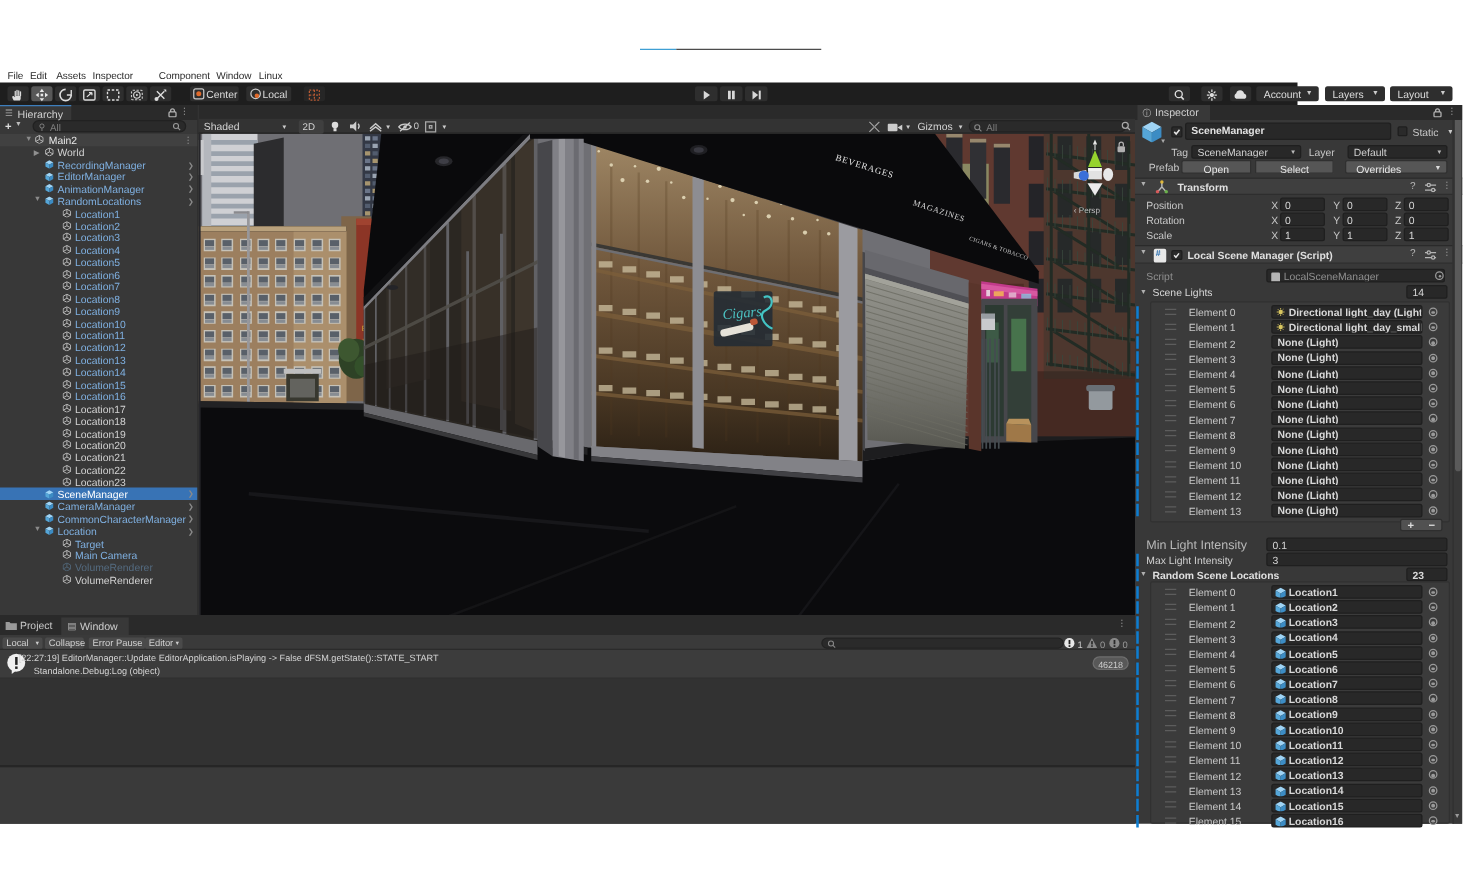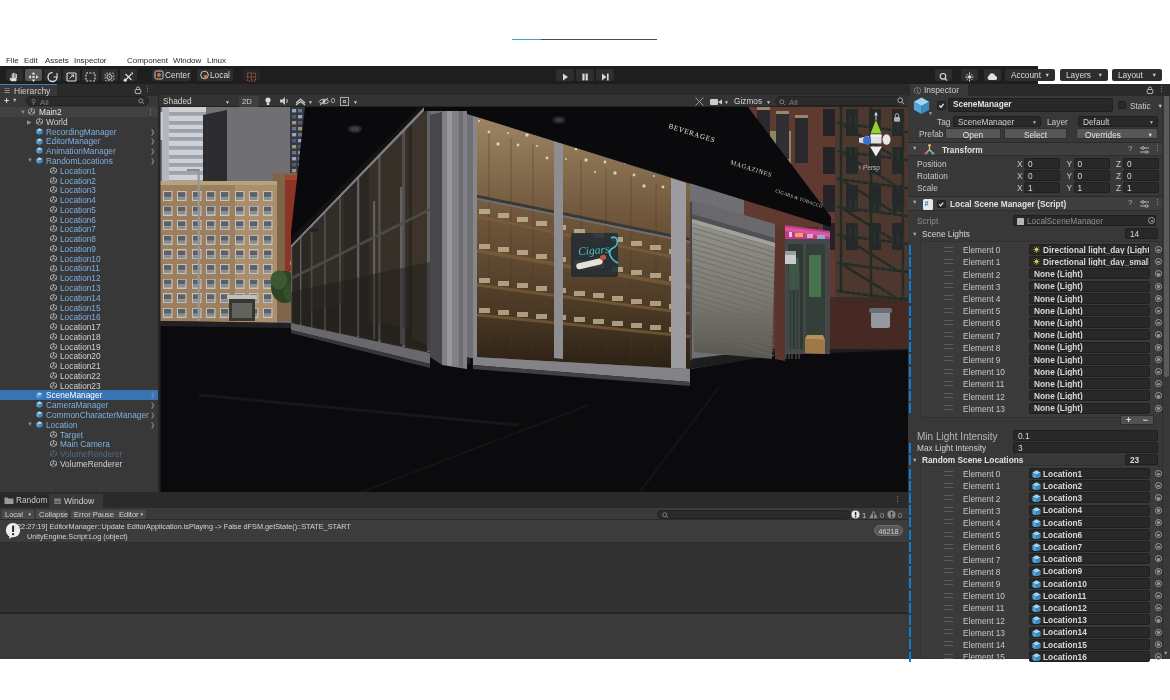--- a/index.html
+++ b/index.html
@@ -23,21 +23,21 @@
 .hrow .lbl{position:absolute;top:0.2px;}
 .cube{position:absolute;top:1.3px;width:7px;height:7px;}
 .exp{position:absolute;color:#909090;font-size:6px;top:1.5px;}
 .carr{position:absolute;right:3px;top:2px;color:#8a8a8a;font-size:5.8px;}
 
 #scenepanel{position:absolute;left:159px;top:84px;width:749px;height:408px;background:#2a2a2a;}
 
 #insp{position:absolute;left:908px;top:84px;width:262px;height:575px;background:#383838;}
 .irow{position:absolute;font-size:8.3px;color:#c8c8c8;white-space:nowrap;}
 .ifield{position:absolute;background:#282828;border:1px solid #1f1f1f;border-radius:2px;color:#d8d8d8;font-size:8.3px;line-height:9px;white-space:nowrap;overflow:hidden;}
-.elrow{position:absolute;left:16px;width:240px;height:12.2px;}
+.elrow{position:absolute;left:4px;width:240px;height:12.2px;}
 .elrow .ifield{left:105px;right:14px;top:0.6px;height:11px;}
 .elrow .elabel{position:absolute;left:39px;top:1.8px;font-size:8.3px;color:#c8c8c8;}
 .elrow .handle{position:absolute;left:20px;top:3px;width:9px;height:5px;border-top:1.5px solid #5d5d5d;border-bottom:1.5px solid #5d5d5d;}
 .ovr{position:absolute;left:0.5px;width:2px;background:#0d7ed2;}
 
 #console{position:absolute;left:0;top:492px;width:908px;height:167px;background:#323232;}
 .cbtn{position:absolute;top:1.5px;height:9.5px;background:#4a4a4a;color:#d0d0d0;font-size:7.5px;border-radius:1.5px;}
 </style>
 </head>
 <body>
@@ -1744,21 +1744,21 @@
     <div class="abs" style="left:254px;top:0;width:8px;height:575px;background:#383838;border-left:1px solid #2f2f2f;"></div>
     <div class="abs" style="left:255.5px;top:3px;width:5px;height:290px;background:#5a5a5a;border-radius:2.5px;"></div>
     <span class="abs" style="left:255px;top:566px;color:#999;font-size:5.5px;">▼</span>
   </div>
 
   <div class="tabbar" style="left:0;top:492px;width:908px;height:15.5px;">
     <div class="abs" style="left:2px;top:3px;color:#c9c9c9;font-size:8.3px;">
       <svg style="position:absolute;left:2px;top:1px;" width="10" height="9" viewBox="0 0 10 9">
           <path d="M0.5 1.5 L3.5 1.5 L4.5 2.5 L9.5 2.5 L9.5 8 L0.5 8 Z" fill="#9a9a9a"></path>
         </svg>
-        <span style="position:absolute;left:14px;top:0;">Random</span>
+        <span style="position:absolute;left:14px;top:0;">Project</span>
     </div>
     <div class="tab" style="left:49px;top:2px;height:13.5px;width:54px;">
       <span class="abs" style="left:5px;top:1.5px;color:#bbb;font-size:7.5px;">▤</span>
       <span class="abs" style="left:15px;top:1.5px;">Window</span>
     </div>
     <span class="abs" style="right:7px;top:3px;color:#b5b5b5;font-size:7px;">⋮</span>
   </div>
   <div id="console">
     <div class="abs" style="left:0;top:16px;width:908px;height:12px;background:#3a3a3a;border-bottom:1px solid #2b2b2b;"></div>
     <div class="cbtn" style="left:2px;top:17.5px;width:32px;">
@@ -1800,20 +1800,20 @@
       </svg>
     <span class="abs" style="left:898px;top:18.5px;color:#999;font-size:7.5px;">0</span>
     <div class="abs" style="left:0;top:28px;width:908px;height:23px;background:#3c3c3c;border-bottom:1px solid #2e2e2e;"></div>
     <svg class="abs" style="left:4px;top:30px;" width="18" height="18" viewBox="0 0 20 20">
         <circle cx="10" cy="9" r="8" fill="#f0f0f0"></circle>
         <path d="M6 15 L6 19 L10.5 15.5" fill="#f0f0f0"></path>
         <rect x="9" y="4" width="2.2" height="7" fill="#222"></rect>
         <rect x="9" y="12.4" width="2.2" height="2.2" fill="#222"></rect>
       </svg>
     <span class="abs" style="left:15px;top:30px;color:#d4d4d4;font-size:7.3px;">[22:27:19] EditorManager::Update EditorApplication.isPlaying -&gt; False dFSM.getState()::STATE_START</span>
-    <span class="abs" style="left:27px;top:40px;color:#d4d4d4;font-size:7.3px;">UnityEngine.Script:Log (object)</span>
+    <span class="abs" style="left:27px;top:40px;color:#d4d4d4;font-size:7.3px;">Standalone.Debug:Log (object)</span>
     <div class="abs" style="left:874px;top:33px;width:29px;height:11px;background:#585858;border:1px solid #6e6e6e;border-radius:5.5px;">
         <span style="position:absolute;left:50%;transform:translateX(-50%);top:1px;font-size:7.2px;color:#cfcfcf;">46218</span>
       </div>
     <div class="abs" style="left:0;top:120px;width:908px;height:2px;background:#262626;"></div>
     <div class="abs" style="left:0;top:122px;width:908px;height:45px;background:#3a3a3a;"></div>
   </div>
 </div>
 
 </body></html>

